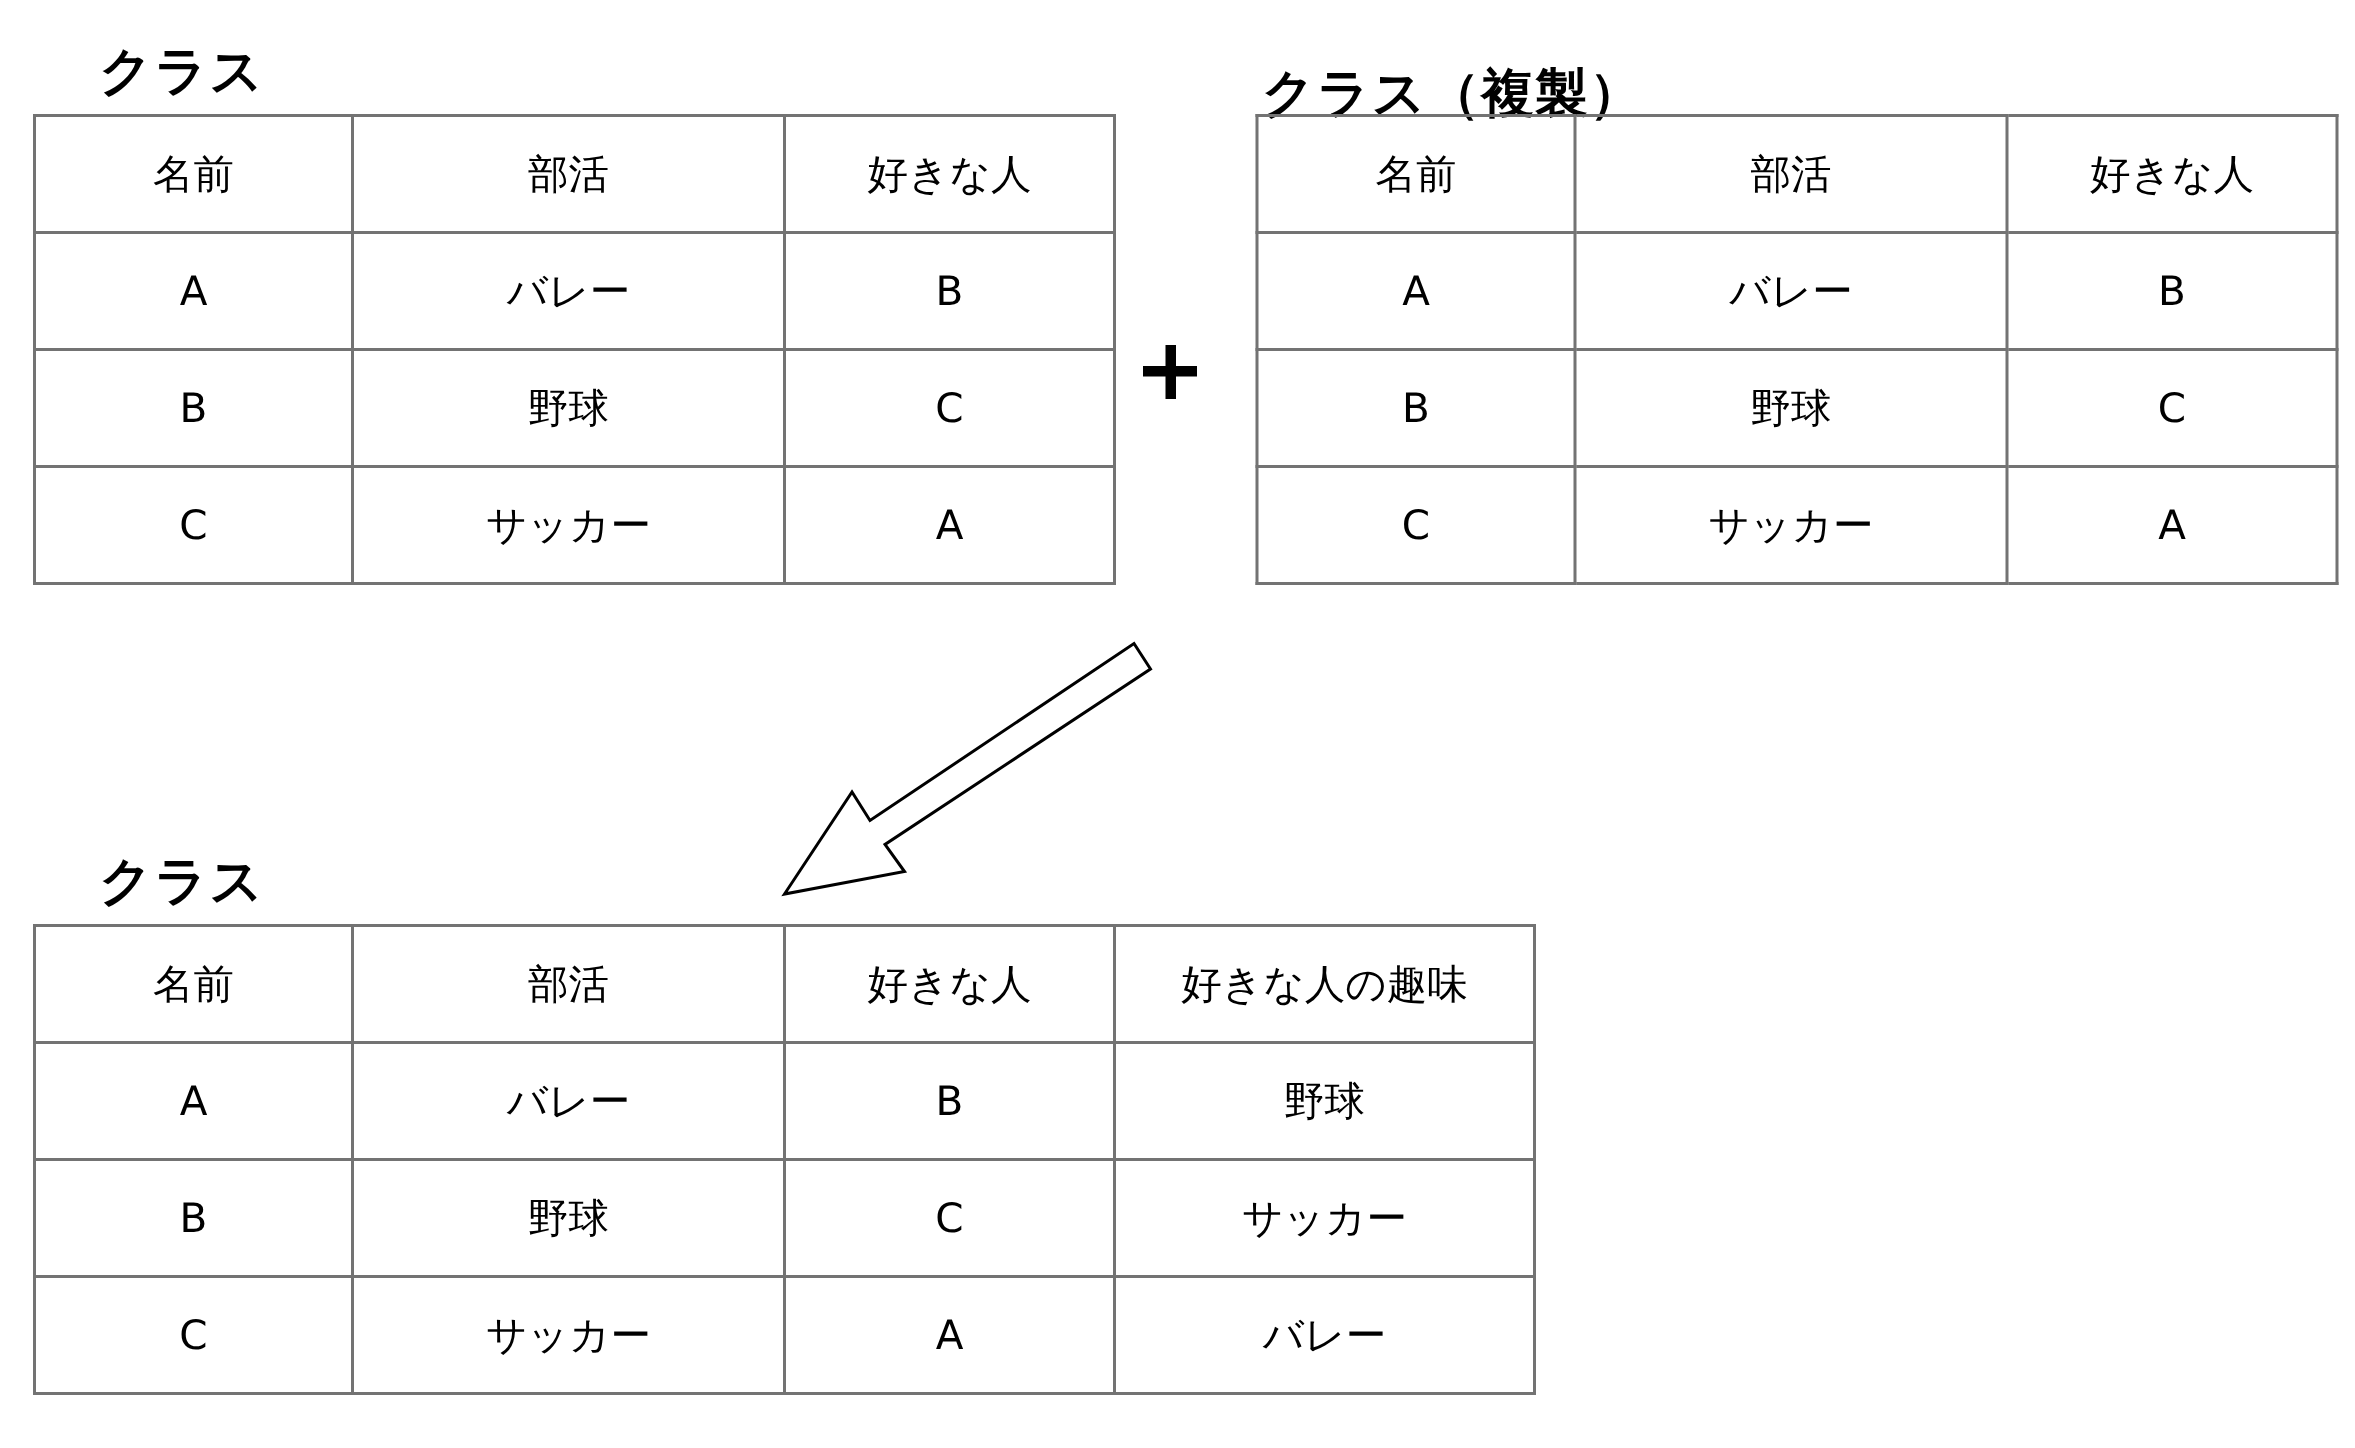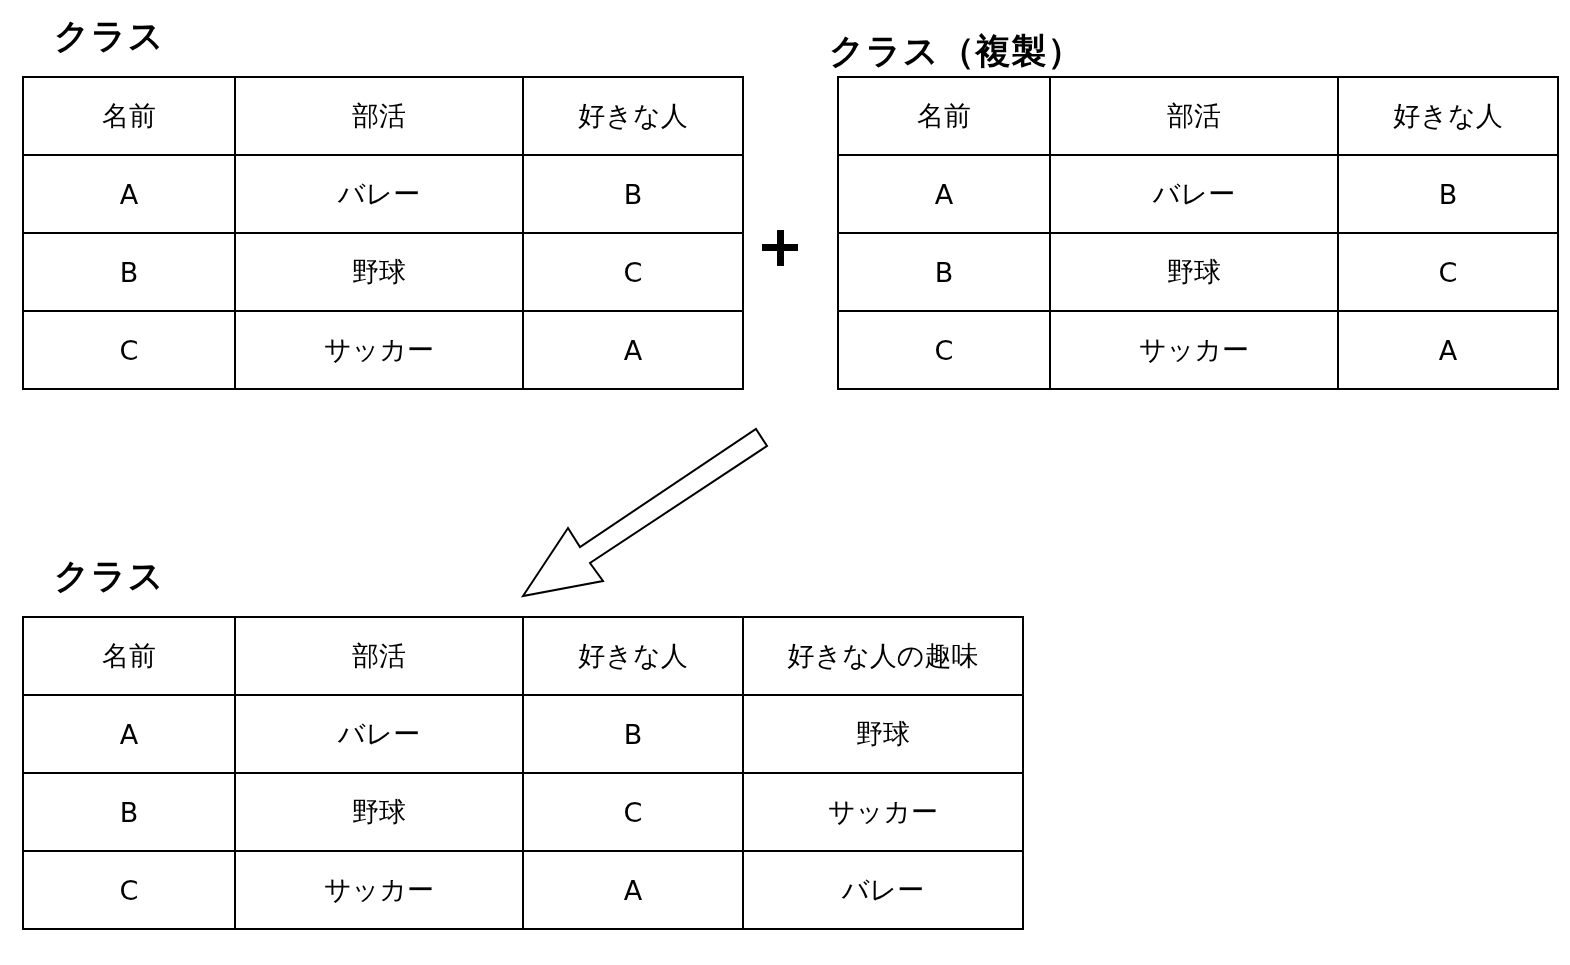--- a/index.html
+++ b/index.html
@@ -1,20 +1,20 @@
 <!DOCTYPE html>
 <html><head>
   <meta charset="utf-8">
   <style>
     html, body { margin: 0; padding: 0; background: #ffffff; }
     body { width: 1570px; height: 965px; position: relative; overflow: hidden;
       font-family: "DejaVu Sans", "Liberation Sans", sans-serif; color: #000; }
-    .title { position: absolute; font-weight: bold; font-size: 35px; line-height: 40px; margin: 0; letter-spacing: 1px; }
+    .title { position: absolute; font-weight: bold; font-size: 35px; line-height: 40px; margin: 12px; letter-spacing: 1px; }
     table.grid { position: absolute; border-collapse: collapse; table-layout: fixed; }
-    table.grid td { border: 2px solid #000000; height: 76px; text-align: center; vertical-align: middle;
+    table.grid td { border: 2px solid #737373; height: 76px; text-align: center; vertical-align: middle;
       font-size: 27px; padding: 0; white-space: nowrap; }
     .plus { position: absolute; left: 762px; top: 228px; width: 40px; height: 40px; }
     .plus::before, .plus::after { content: ""; position: absolute; background: #000; }
     .plus::before { left: 0; top: 16px; width: 36px; height: 7px; }
     .plus::after { left: 14.5px; top: 2px; width: 7px; height: 36px; }
     svg.arrow { position: absolute; left: 0; top: 0; }
   </style>
 </head>
 <body>
 

